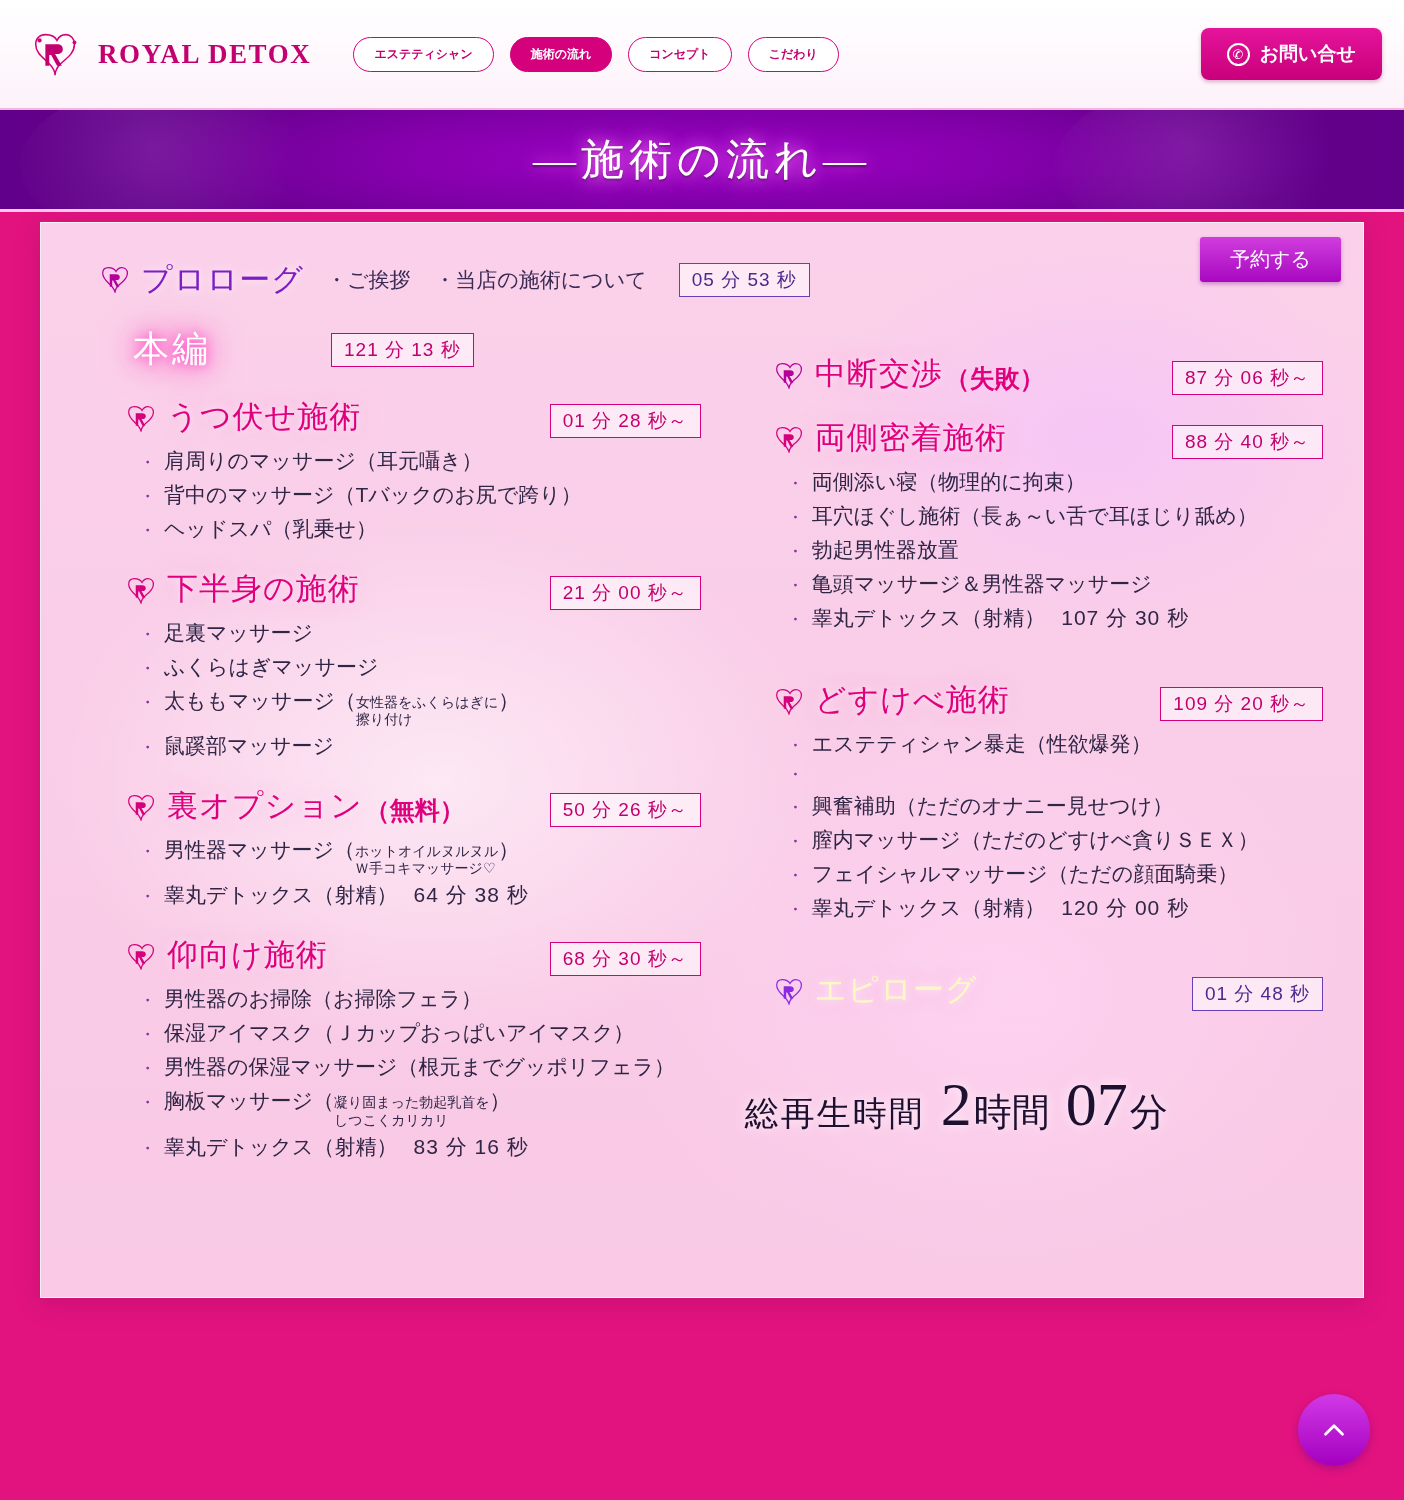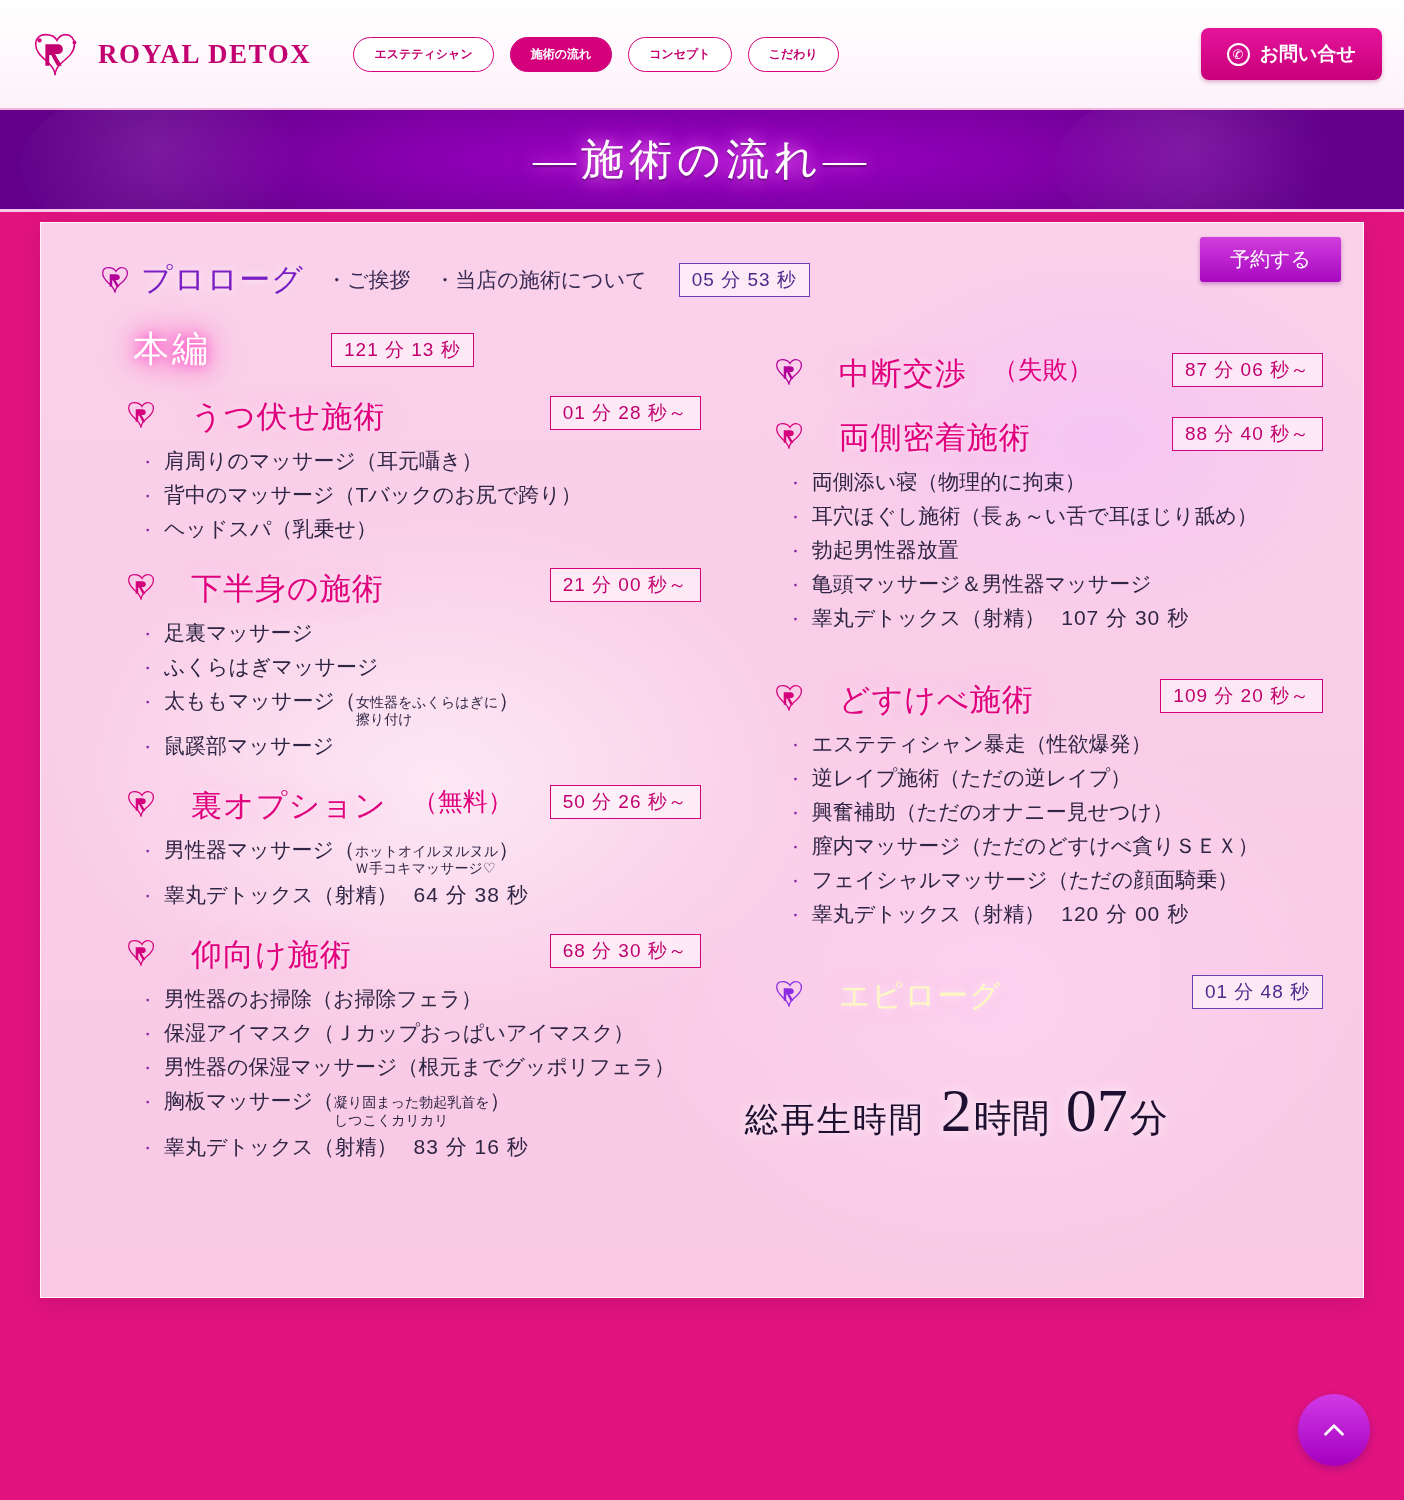--- a/index.html
+++ b/index.html
@@ -246,40 +246,40 @@
     text-shadow: 0 0 10px rgba(255,90,200,1), 0 0 22px rgba(255,60,190,.85), 0 0 36px rgba(255,0,170,.6);
     letter-spacing: 3px;
   }
   .honpen-time { margin-left: 120px; }
 
   .sec {
     margin: 0 0 10px 0;
   }
   .sec-head {
     display: flex;
-    align-items: flex-start;
+    align-items: flex-end;
     margin-left: 56px;
     margin-bottom: 6px;
     margin-top: 22px;
-    gap: 24px;
   }
   .sec-title {
     font-family: "Liberation Serif", "DejaVu Serif", serif;
     font-size: 31px;
     color: #e0007d;
     text-shadow: 0 0 10px rgba(255,255,255,.95), 0 0 18px rgba(255,150,220,.7);
     letter-spacing: 1px;
     white-space: nowrap;
   }
   .sec-title.violet { color: #fef9c3; }
   .sec-sub {
     font-family: "Liberation Serif", "DejaVu Serif", serif;
     font-size: 25px;
     color: #e0007d;
     margin-left: 2px;
+    font-weight: bold;
   }
   .sec-head .time-box { margin-left: auto; margin-right: 14px; }
 
   ul.items {
     list-style: none;
     margin-left: 72px;
   }
   ul.items li {
     font-size: 21px;
     color: #2f2545;
@@ -592,21 +592,20 @@
             <div class="sec-title">どすけべ施術</div>
             <div class="time-box pink">109 分 20 秒～</div>
           </div>
           <ul class="items">
             <li>
                 <span class="dot">・</span>
                 <span>エステティシャン暴走（性欲爆発）</span>
               </li>
             <li>
                 <span class="dot">・</span>
-                <span>逆レイプ施術（ただの逆レイプ）</span>
               </li>
             <li>
                 <span class="dot">・</span>
                 <span>興奮補助（ただのオナニー見せつけ）</span>
               </li>
             <li>
                 <span class="dot">・</span>
                 <span>膣内マッサージ（ただのどすけべ貪りＳＥＸ）</span>
               </li>
             <li>

